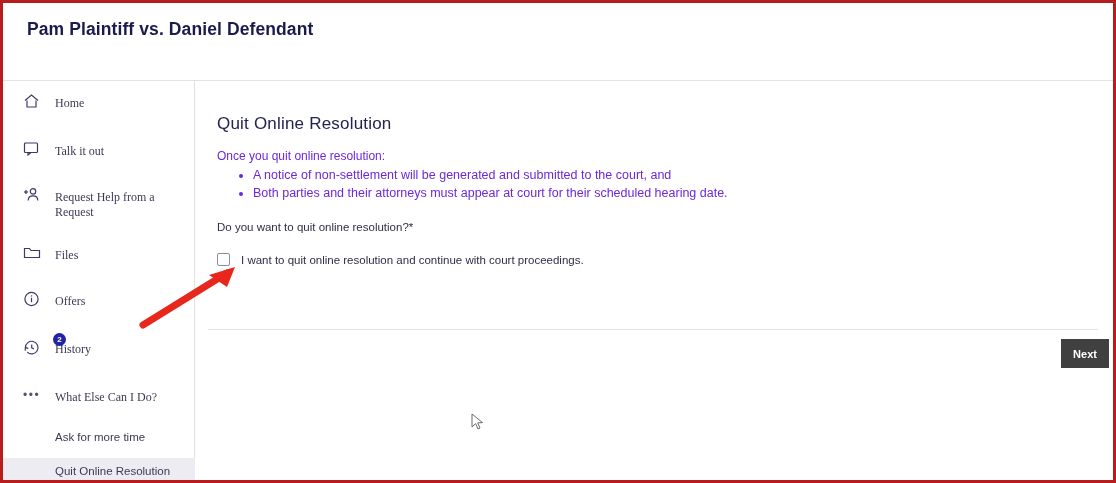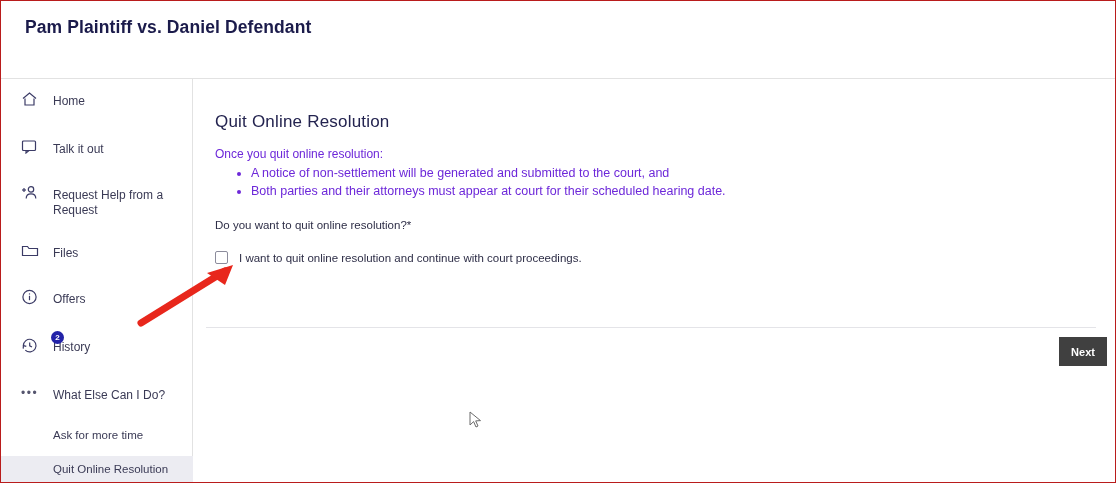--- a/index.html
+++ b/index.html
@@ -8,21 +8,21 @@
     background: #ffffff;
     font-family: "Liberation Sans", sans-serif;
   }
   #app {
     position: relative;
     width: 1116px;
     height: 483px;
     background: #ffffff;
     overflow: hidden;
     box-sizing: border-box;
-    border: 1px solid #b91c1c;
+    border: 3px solid #b91c1c;
   }
   
   .header {
     position: absolute;
     left: 0; top: 0;
     width: 1116px;
     height: 78px;
     background: #ffffff;
     border-bottom: 1px solid #e2e2e2;
     box-sizing: border-box;
@@ -85,20 +85,21 @@
     color: #3b3b66;
     display: inline-block;
     text-align: left;
     position: relative;
     top: -2px;
   }
   .nav-icon svg { display: block; }
   .nav-label {
     line-height: 15px;
     padding-top: 1px;
+    font-family: Liberation Serif, serif;
   }
   .nav-sub {
     position: absolute;
     left: 0;
     width: 192px;
     padding-left: 52px;
     box-sizing: border-box;
     font-size: 11.5px;
     color: #3a3a55;
   }

